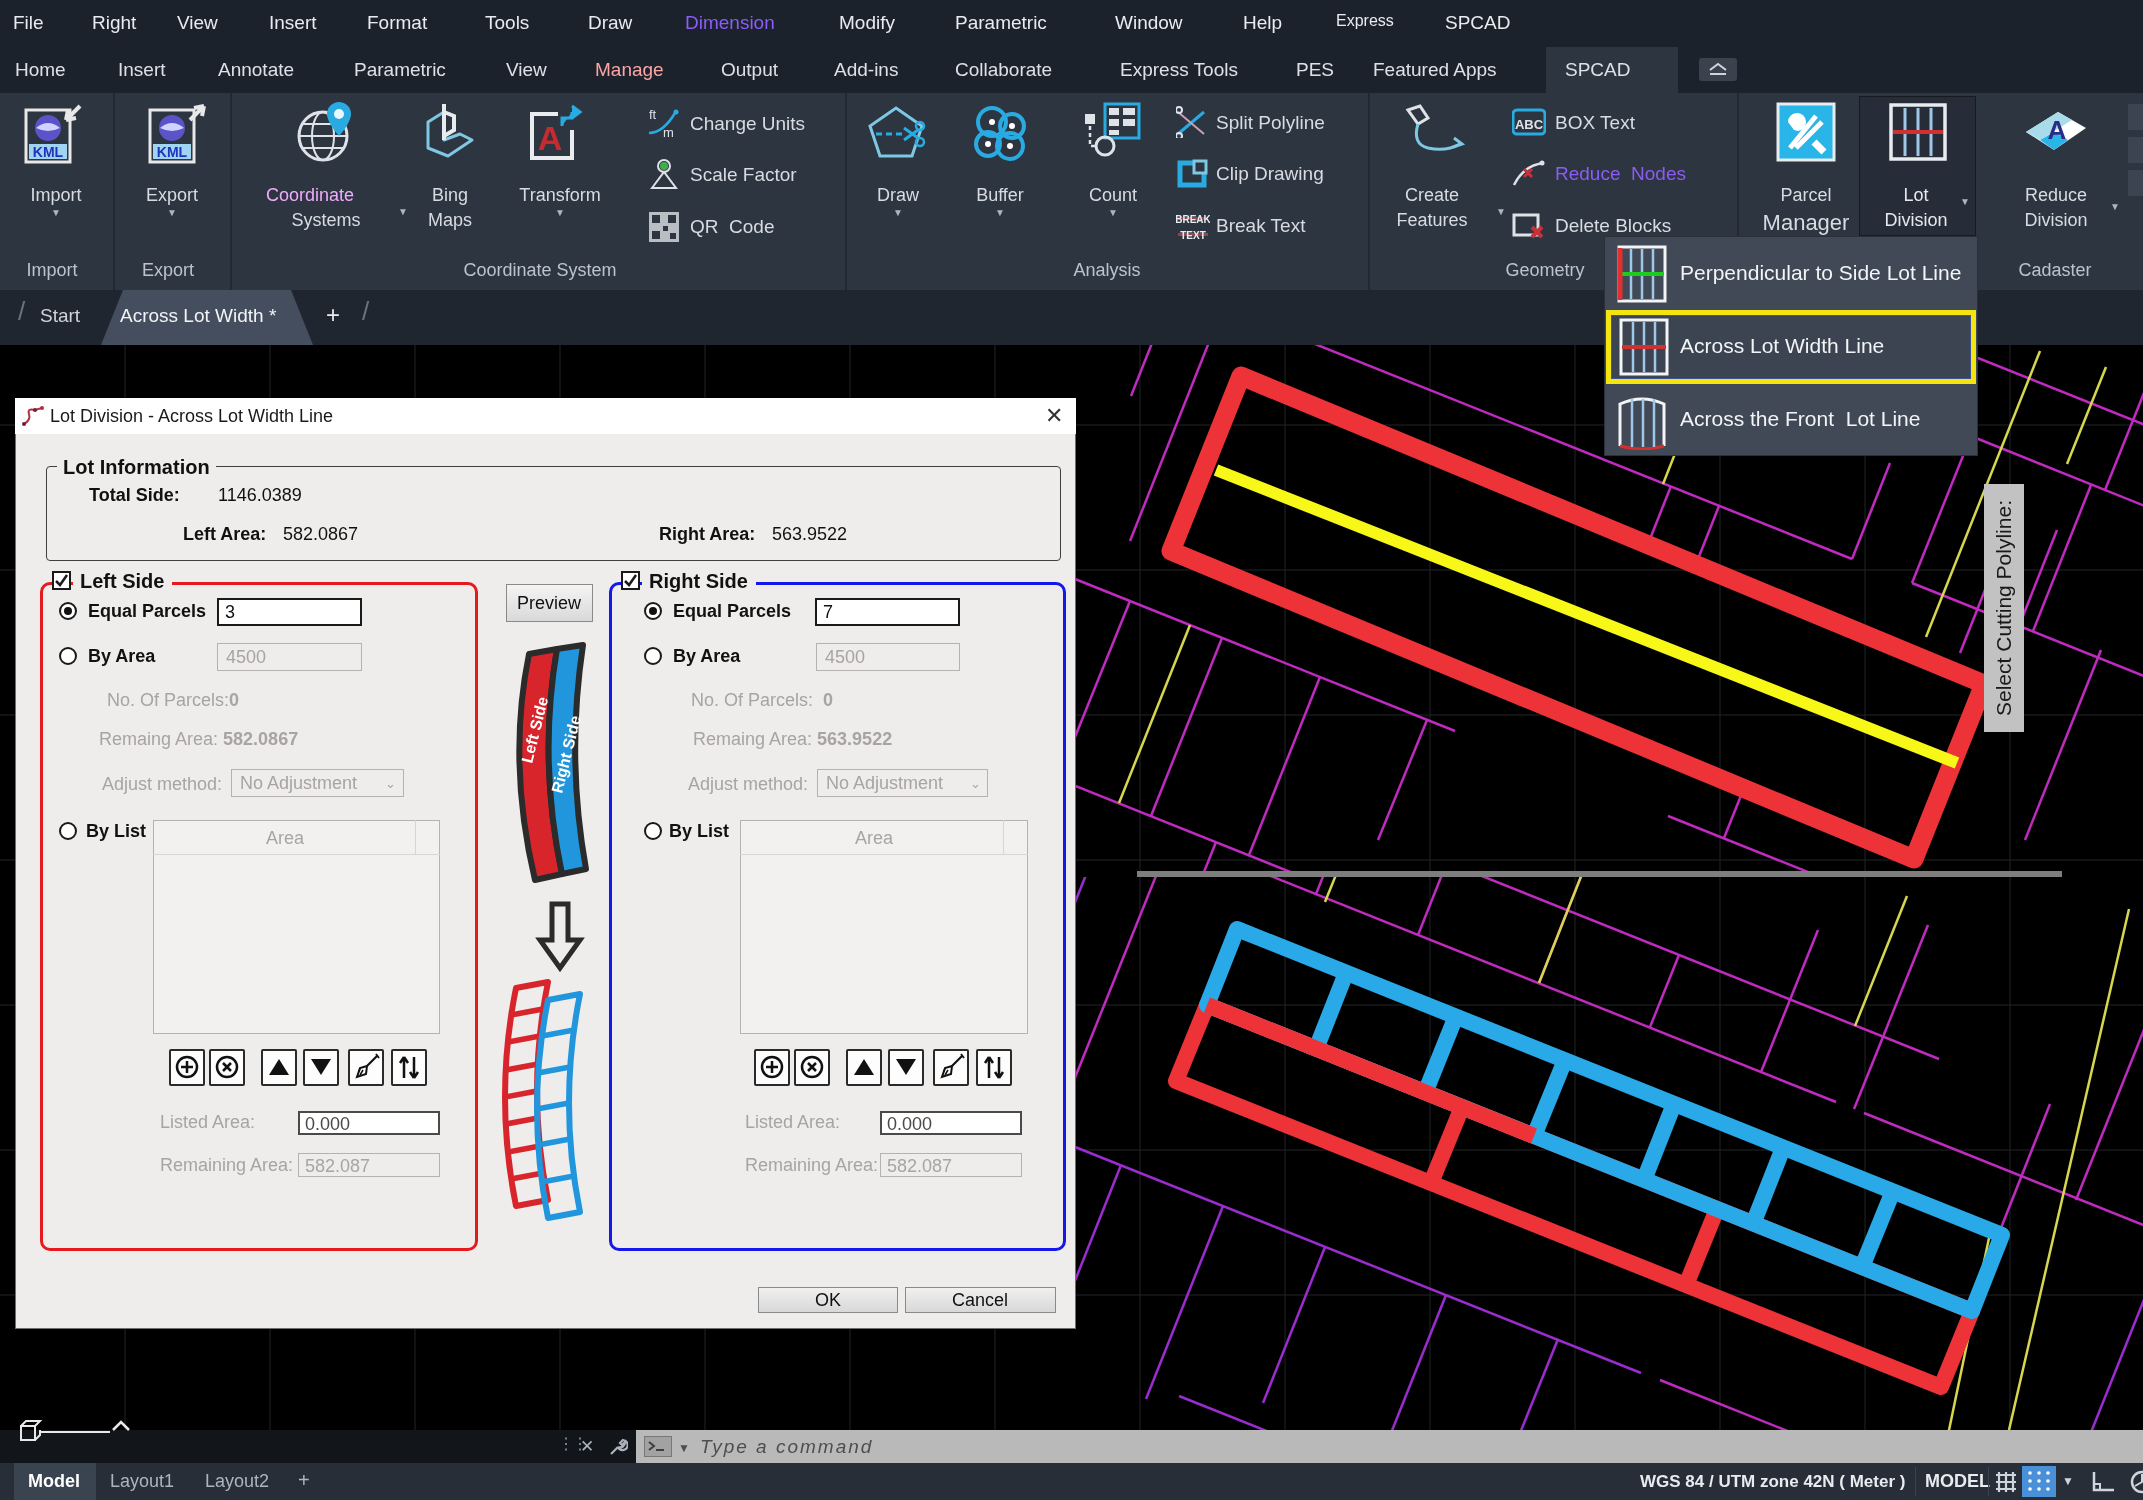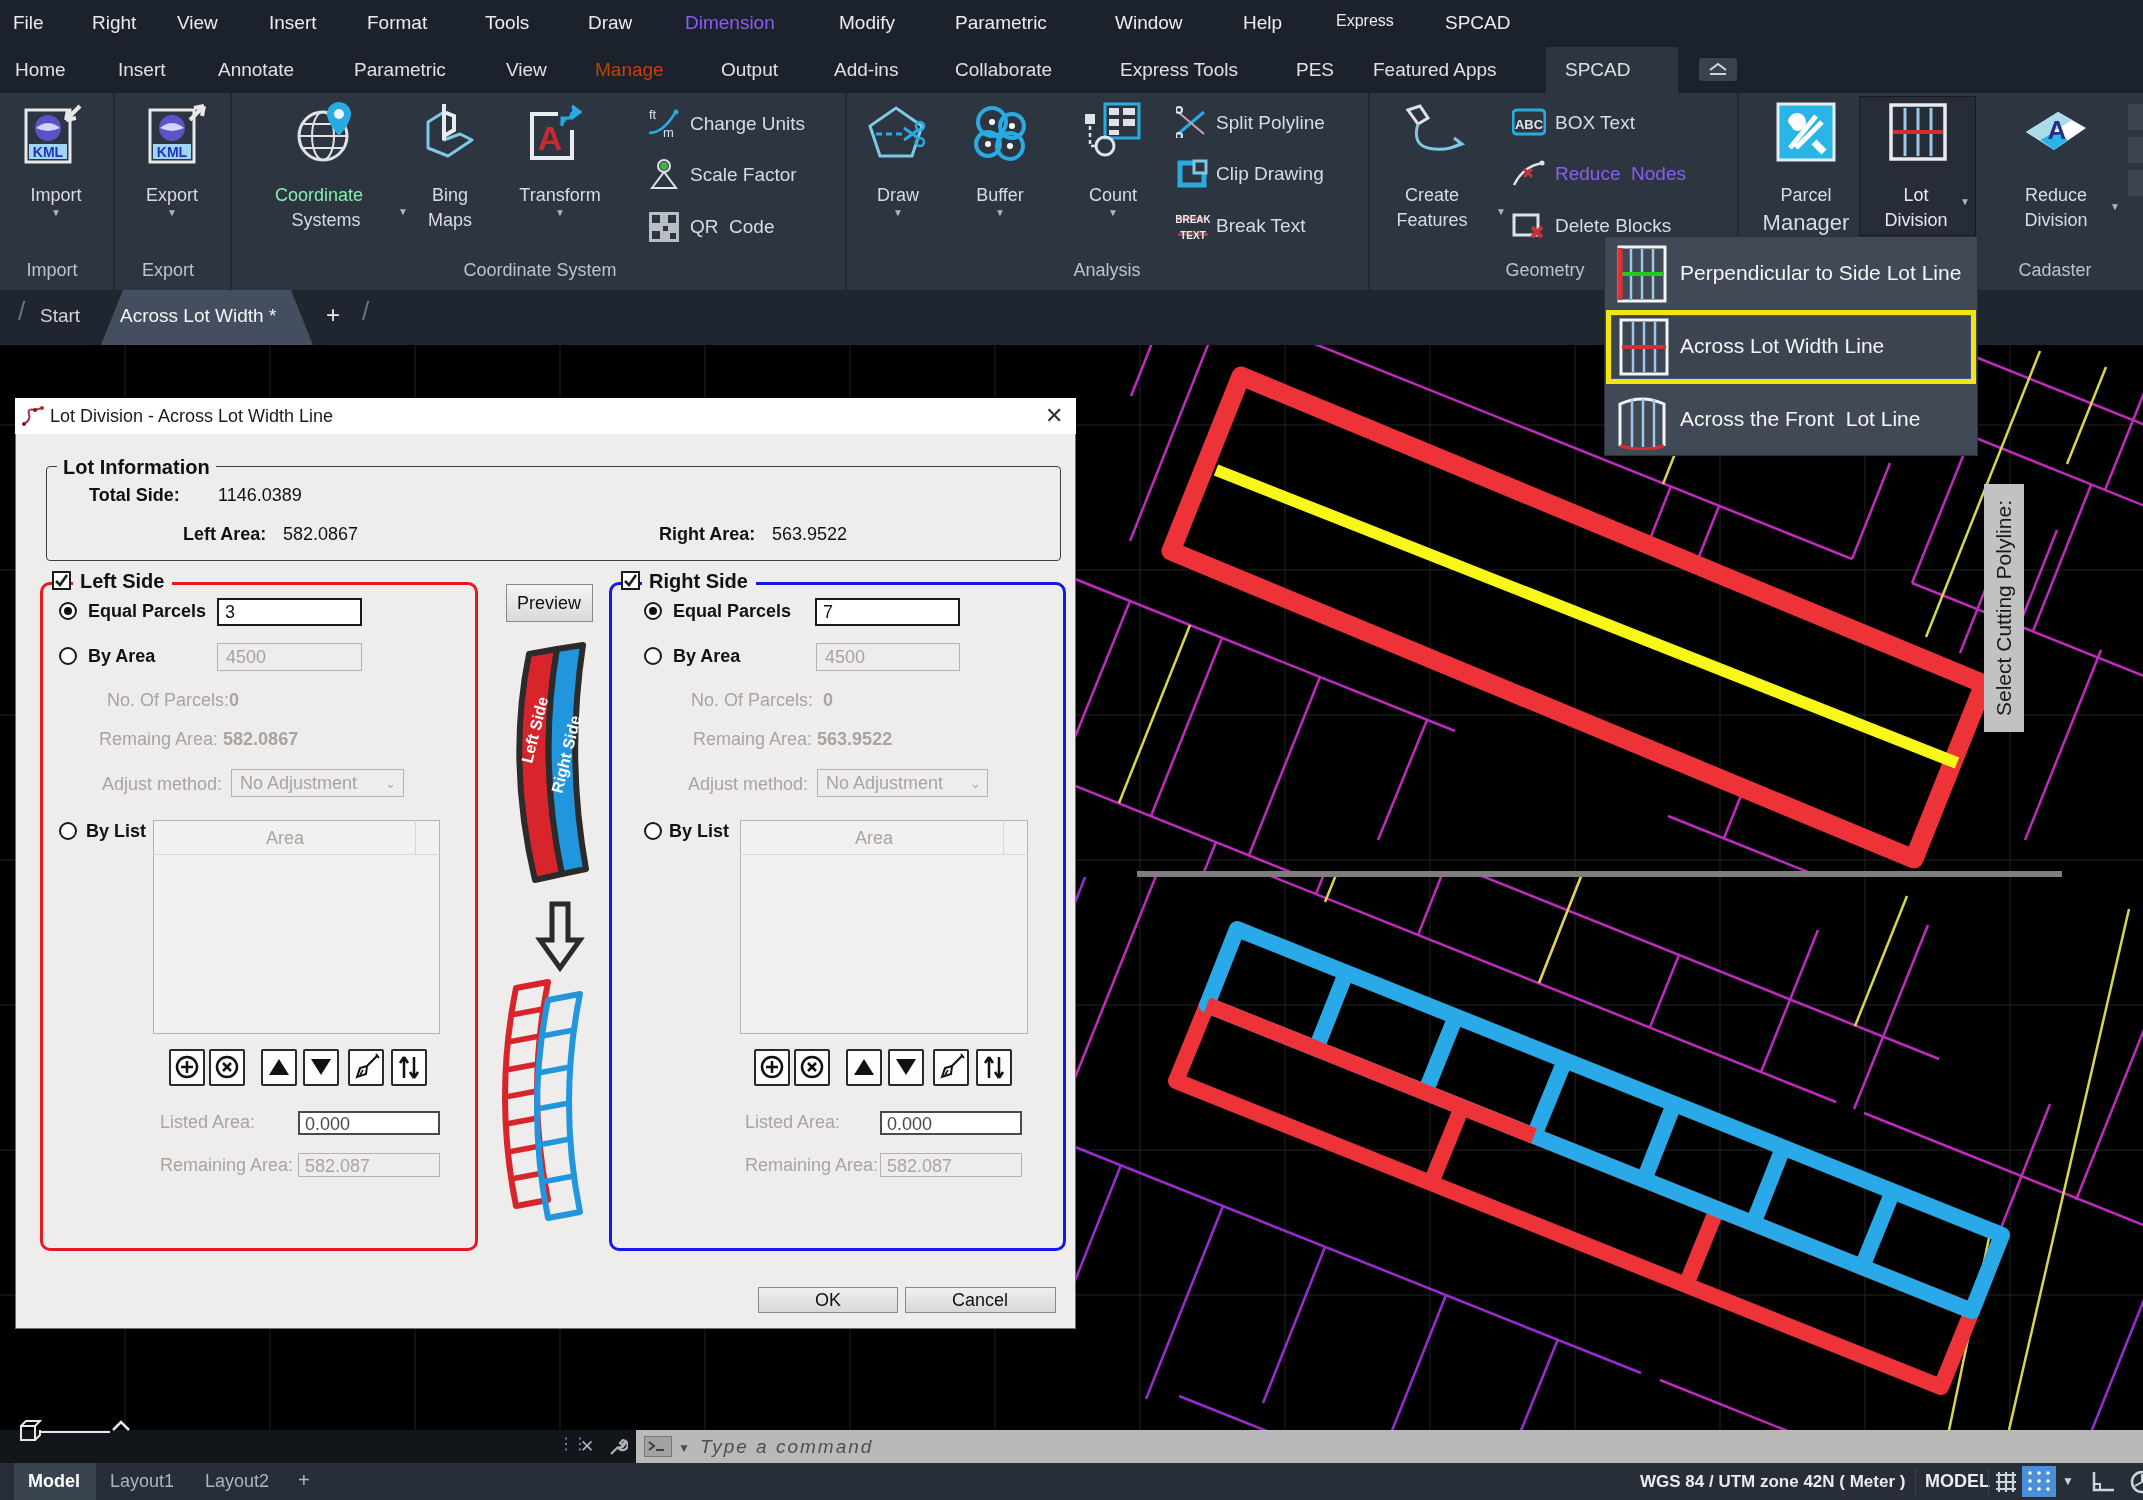--- a/index.html
+++ b/index.html
@@ -144,21 +144,21 @@
 <div class="ab" style="left:1699px;top:58px;width:38px;height:23px;background:#3a424e;border-radius:3px"></div>
 <svg class="ab" style="left:1707px;top:62px" width="22" height="15" viewBox="0 0 22 15">
       <path d="M3 8 L11 2 L19 8" fill="none" stroke="#cfd5dc" stroke-width="2"></path>
       <path d="M3 12 H19" stroke="#cfd5dc" stroke-width="2"></path>
     </svg>
 <div class="txt" style="left:15px;top:59px;font-size:19px;color:#dde1e7">Home</div>
 <div class="txt" style="left:118px;top:59px;font-size:19px;color:#dde1e7">Insert</div>
 <div class="txt" style="left:218px;top:59px;font-size:19px;color:#dde1e7">Annotate</div>
 <div class="txt" style="left:354px;top:59px;font-size:19px;color:#dde1e7">Parametric</div>
 <div class="txt" style="left:506px;top:59px;font-size:19px;color:#dde1e7">View</div>
-<div class="txt" style="left:595px;top:59px;font-size:19px;color:#c2410c">Manage</div>
+<div class="txt" style="left:595px;top:59px;font-size:19px;color:#fca5a5">Manage</div>
 <div class="txt" style="left:721px;top:59px;font-size:19px;color:#dde1e7">Output</div>
 <div class="txt" style="left:834px;top:59px;font-size:19px;color:#dde1e7">Add-ins</div>
 <div class="txt" style="left:955px;top:59px;font-size:19px;color:#dde1e7">Collaborate</div>
 <div class="txt" style="left:1120px;top:59px;font-size:19px;color:#dde1e7">Express Tools</div>
 <div class="txt" style="left:1296px;top:59px;font-size:19px;color:#dde1e7">PES</div>
 <div class="txt" style="left:1373px;top:59px;font-size:19px;color:#dde1e7">Featured Apps</div>
 <div class="txt" style="left:1565px;top:59px;font-size:19px;color:#dde1e7">SPCAD</div>
 <div class="ab" style="left:0;top:93px;width:2143px;height:197px;background:#2d3540"></div>
 <div class="ab" style="left:113px;top:93px;width:2px;height:197px;background:#222933"></div>
 <div class="ab" style="left:230px;top:93px;width:2px;height:197px;background:#222933"></div>
@@ -168,21 +168,21 @@
 <div class="txt" style="left:52px;top:260px;transform:translateX(-50%);font-size:18px;color:#bcc3cd">Import</div>
 <div class="txt" style="left:168px;top:260px;transform:translateX(-50%);font-size:18px;color:#bcc3cd">Export</div>
 <div class="txt" style="left:540px;top:260px;transform:translateX(-50%);font-size:18px;color:#bcc3cd">Coordinate System</div>
 <div class="txt" style="left:1107px;top:260px;transform:translateX(-50%);font-size:18px;color:#bcc3cd">Analysis</div>
 <div class="txt" style="left:1545px;top:260px;transform:translateX(-50%);font-size:18px;color:#bcc3cd">Geometry</div>
 <div class="txt" style="left:2055px;top:260px;transform:translateX(-50%);font-size:18px;color:#bcc3cd">Cadaster</div>
 <div class="txt" style="left:56px;top:185px;transform:translateX(-50%);font-size:18px;color:#d8dce2">Import</div>
 <div class="txt" style="left:56px;top:207px;transform:translateX(-50%);font-size:10px;color:#aeb5bf">▼</div>
 <div class="txt" style="left:172px;top:185px;transform:translateX(-50%);font-size:18px;color:#d8dce2">Export</div>
 <div class="txt" style="left:172px;top:207px;transform:translateX(-50%);font-size:10px;color:#aeb5bf">▼</div>
-<div class="txt" style="left:319px;top:185px;transform:translateX(-50%);font-size:18px;color:#86efac">Coordinate</div>
+<div class="txt" style="left:310px;top:185px;transform:translateX(-50%);font-size:18px;color:#f0abfc">Coordinate</div>
 <div class="txt" style="left:326px;top:210px;transform:translateX(-50%);font-size:18px;color:#d8dce2">Systems</div>
 <div class="txt" style="left:398px;top:206px;font-size:10px;color:#aeb5bf">▼</div>
 <div class="txt" style="left:450px;top:185px;transform:translateX(-50%);font-size:18px;color:#d8dce2">Bing</div>
 <div class="txt" style="left:450px;top:210px;transform:translateX(-50%);font-size:18px;color:#d8dce2">Maps</div>
 <div class="txt" style="left:560px;top:185px;transform:translateX(-50%);font-size:18px;color:#d8dce2">Transform</div>
 <div class="txt" style="left:560px;top:207px;transform:translateX(-50%);font-size:10px;color:#aeb5bf">▼</div>
 <div class="txt" style="left:690px;top:113px;font-size:19px;color:#d8dce2">Change Units</div>
 <div class="txt" style="left:690px;top:164px;font-size:19px;color:#d8dce2">Scale Factor</div>
 <div class="txt" style="left:690px;top:216px;font-size:19px;color:#d8dce2">QR&nbsp; Code</div>
 <div class="txt" style="left:898px;top:185px;transform:translateX(-50%);font-size:18px;color:#d8dce2">Draw</div>

